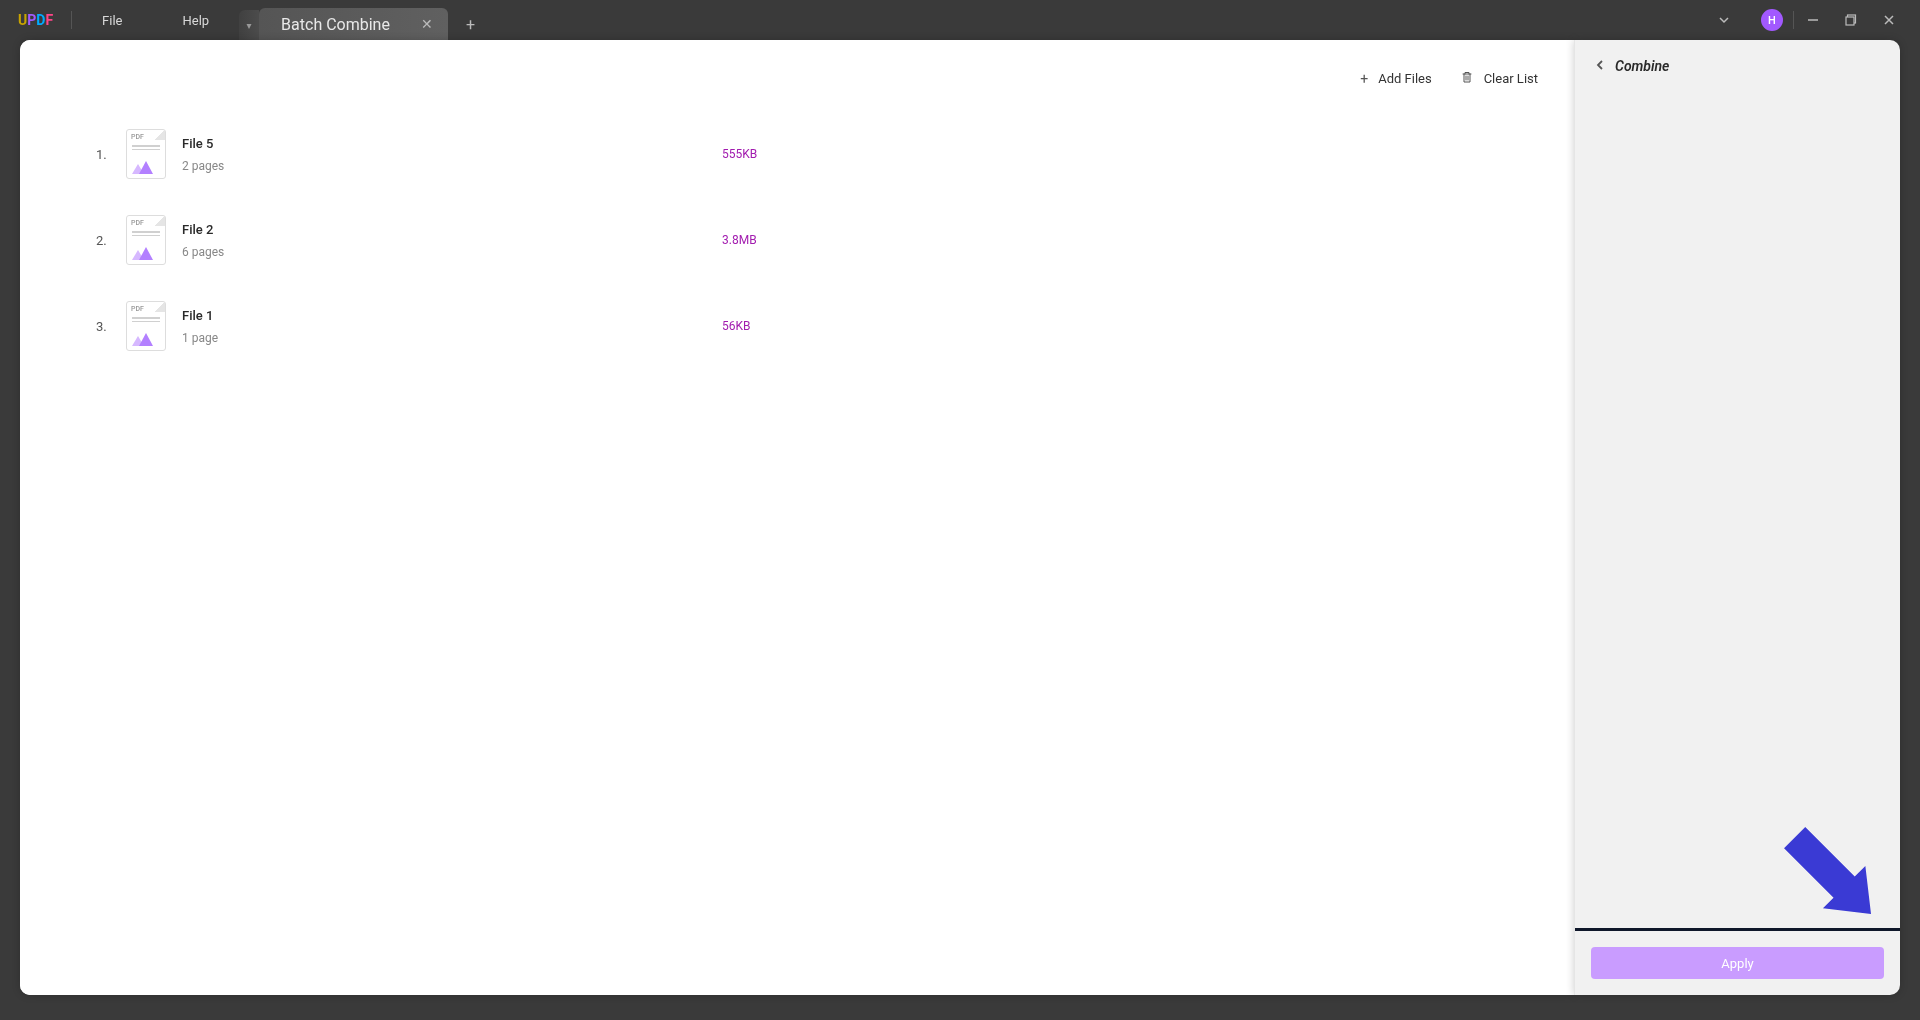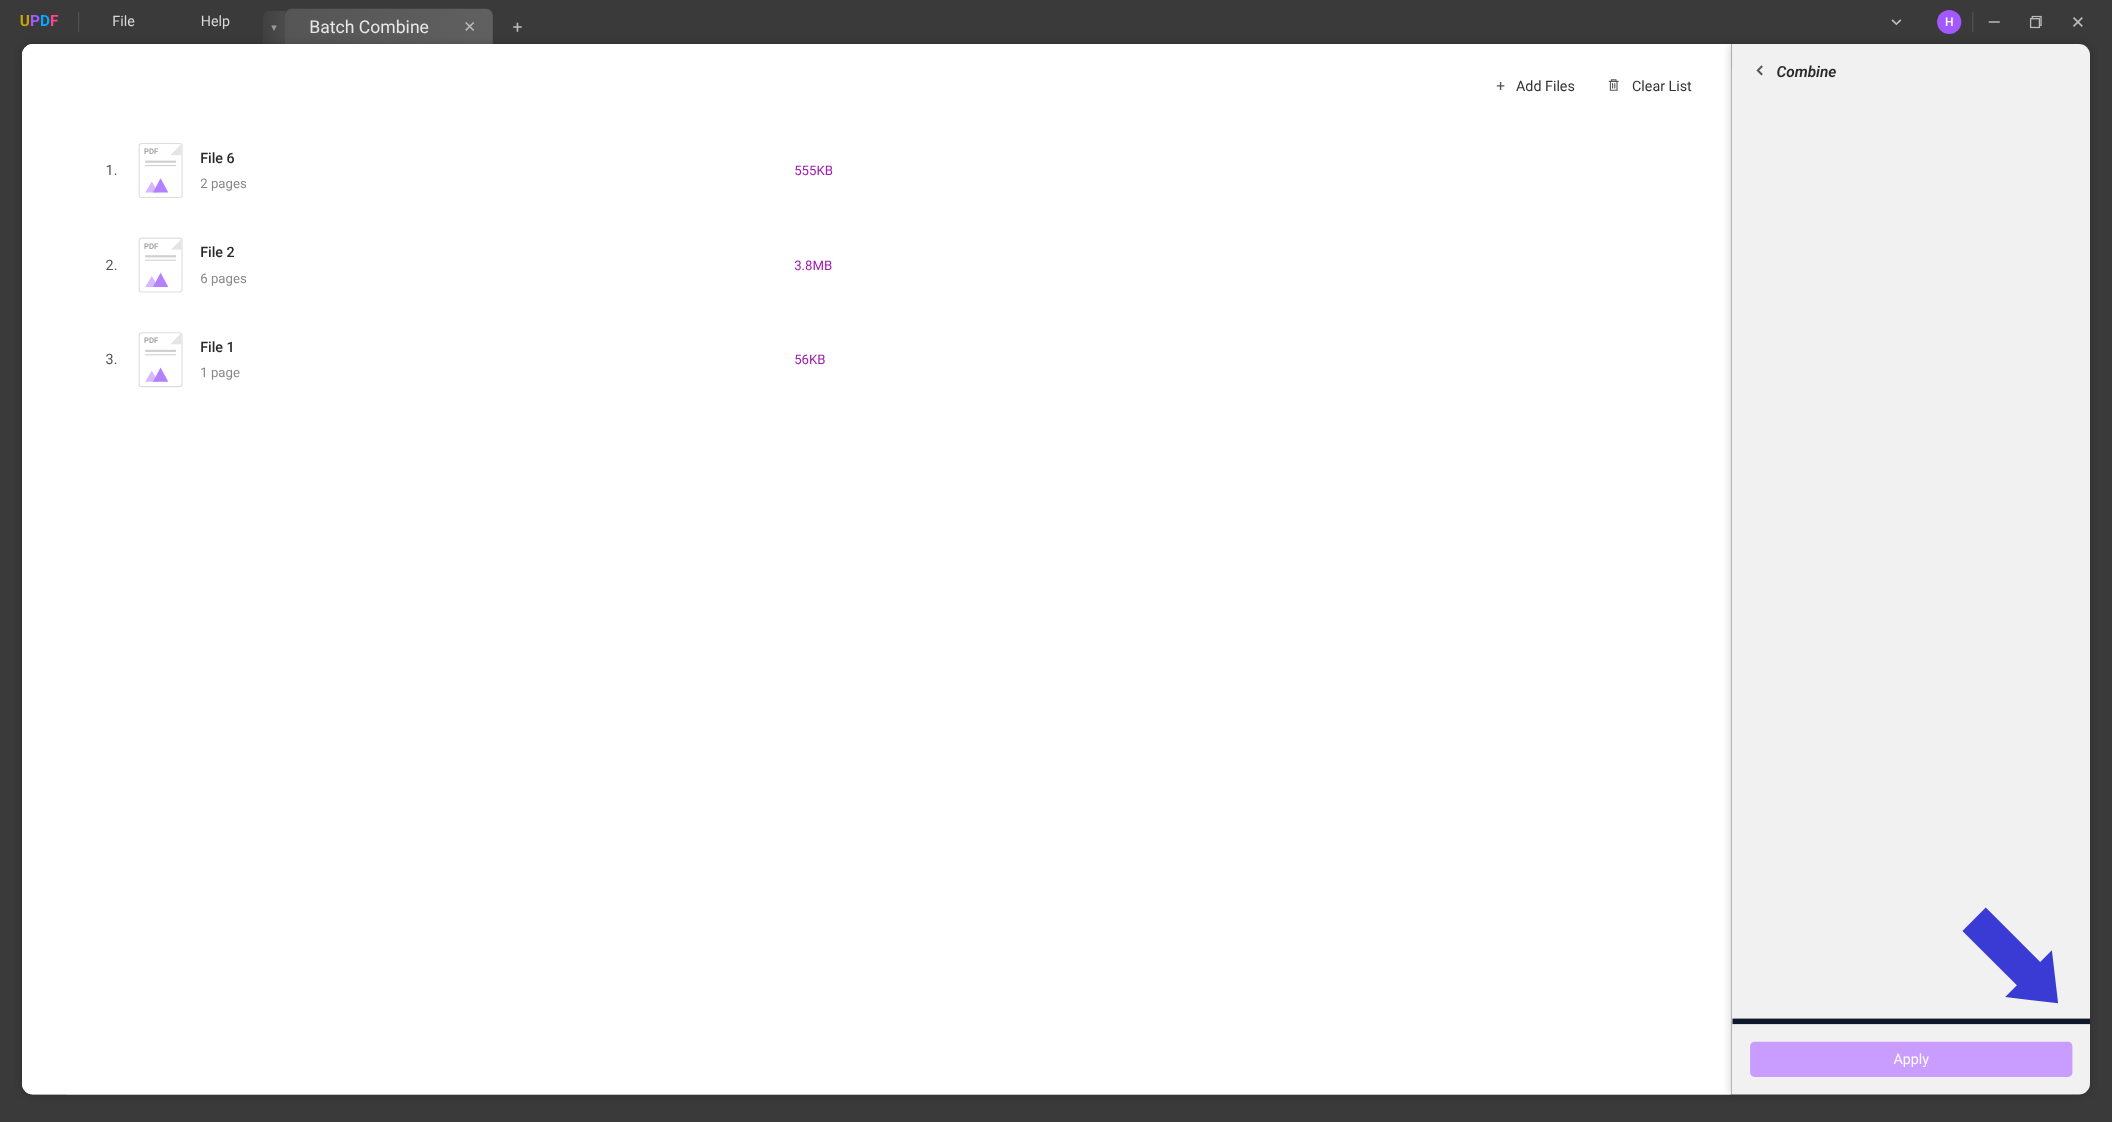--- a/index.html
+++ b/index.html
@@ -53,21 +53,21 @@
     .file-pages { font-size: 12px; color: #888; margin-top: 8px; }
     .file-size { font-size: 12px; color: #a21caf; }
 
     
     .side-panel { width: 326px; background: #f1f1f1; border-left: 1px solid #e5e5e5; border-radius: 0 10px 10px 0; margin-right: 20px; display: flex; flex-direction: column; box-shadow: 0 0 8px rgba(0,0,0,0.2);}
     .side-header { display: flex; align-items: center; gap: 10px; padding: 18px 20px 16px 20px; }
     .back-chevron { color: #555; font-size: 13px; cursor: pointer; }
     .side-title { font-size: 14px; font-weight: 600; color: #2a2a2a; font-style: italic; }
     .tip-box { margin: 0 16px; background: #3e3e3e; color: #e5e5e5; font-size: 12px; line-height: 1.5; padding: 14px 14px; border-radius: 6px; }
     .side-spacer { flex: 1; position: relative; }
-    .side-footer { padding: 16px; border-top: 5px solid #0f172a; }
+    .side-footer { padding: 16px; border-top: 3px solid #0f172a; }
     .apply-btn { width: 100%; height: 32px; background: #c99cff; color: #fff; border: none; border-radius: 4px; font-size: 13px; cursor: pointer; }
 
     .annotation-arrow { position: absolute; bottom: 20px; right: 10px; transform: rotate(45deg); }
     .annotation-arrow svg { display: block; }
   </style>
 </head>
 <body>
 
 <div class="titlebar">
   <div class="titlebar-left">
@@ -138,21 +138,21 @@
         <div class="file-row">
           <div class="file-idx">1.</div>
           <div class="file-thumb">
                 <div class="thumb-lines">
                   <span></span>
                   <span></span>
                 </div>
                 <div class="thumb-art"></div>
               </div>
           <div class="file-meta">
-            <div class="file-name">File 6</div>
+            <div class="file-name">File 5</div>
             <div class="file-pages">2 pages</div>
           </div>
           <div class="file-size">555KB</div>
         </div>
         <div class="file-row">
           <div class="file-idx">2.</div>
           <div class="file-thumb">
                 <div class="thumb-lines">
                   <span></span>
                   <span></span>

